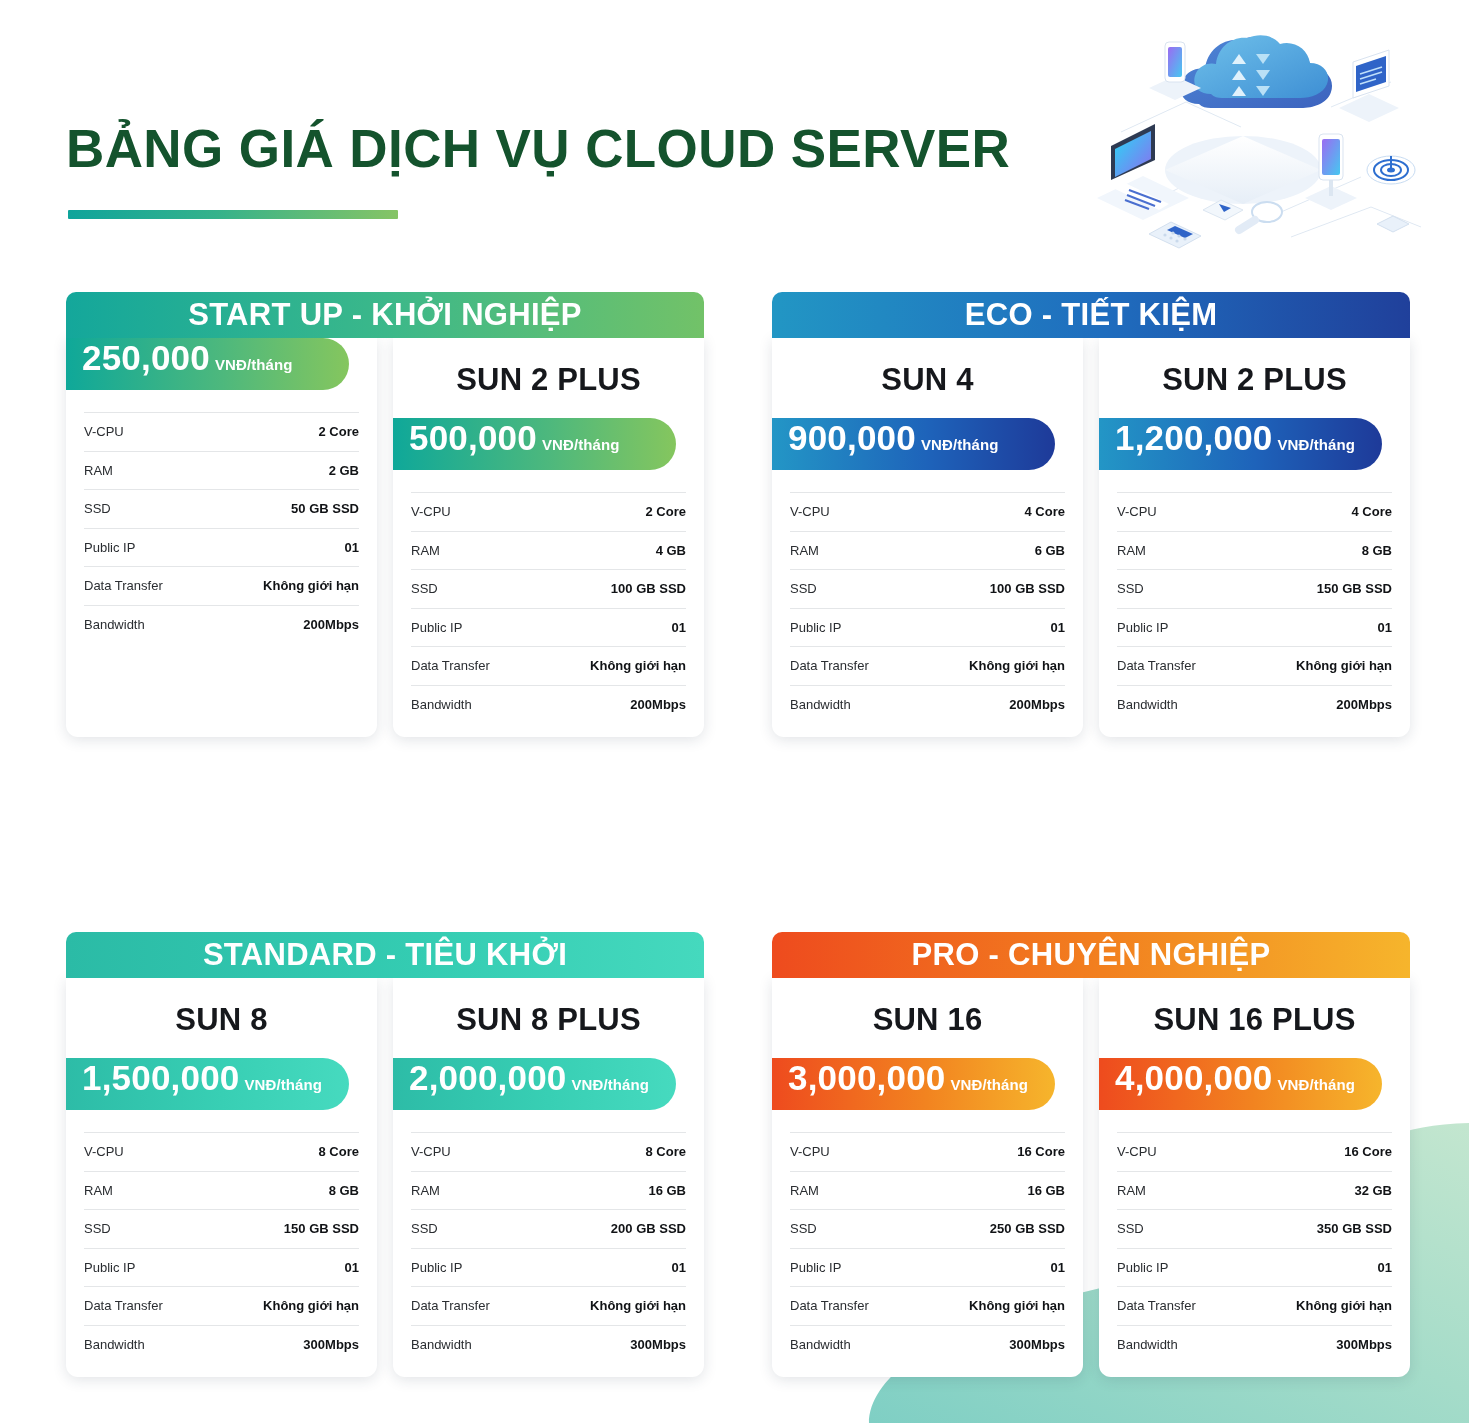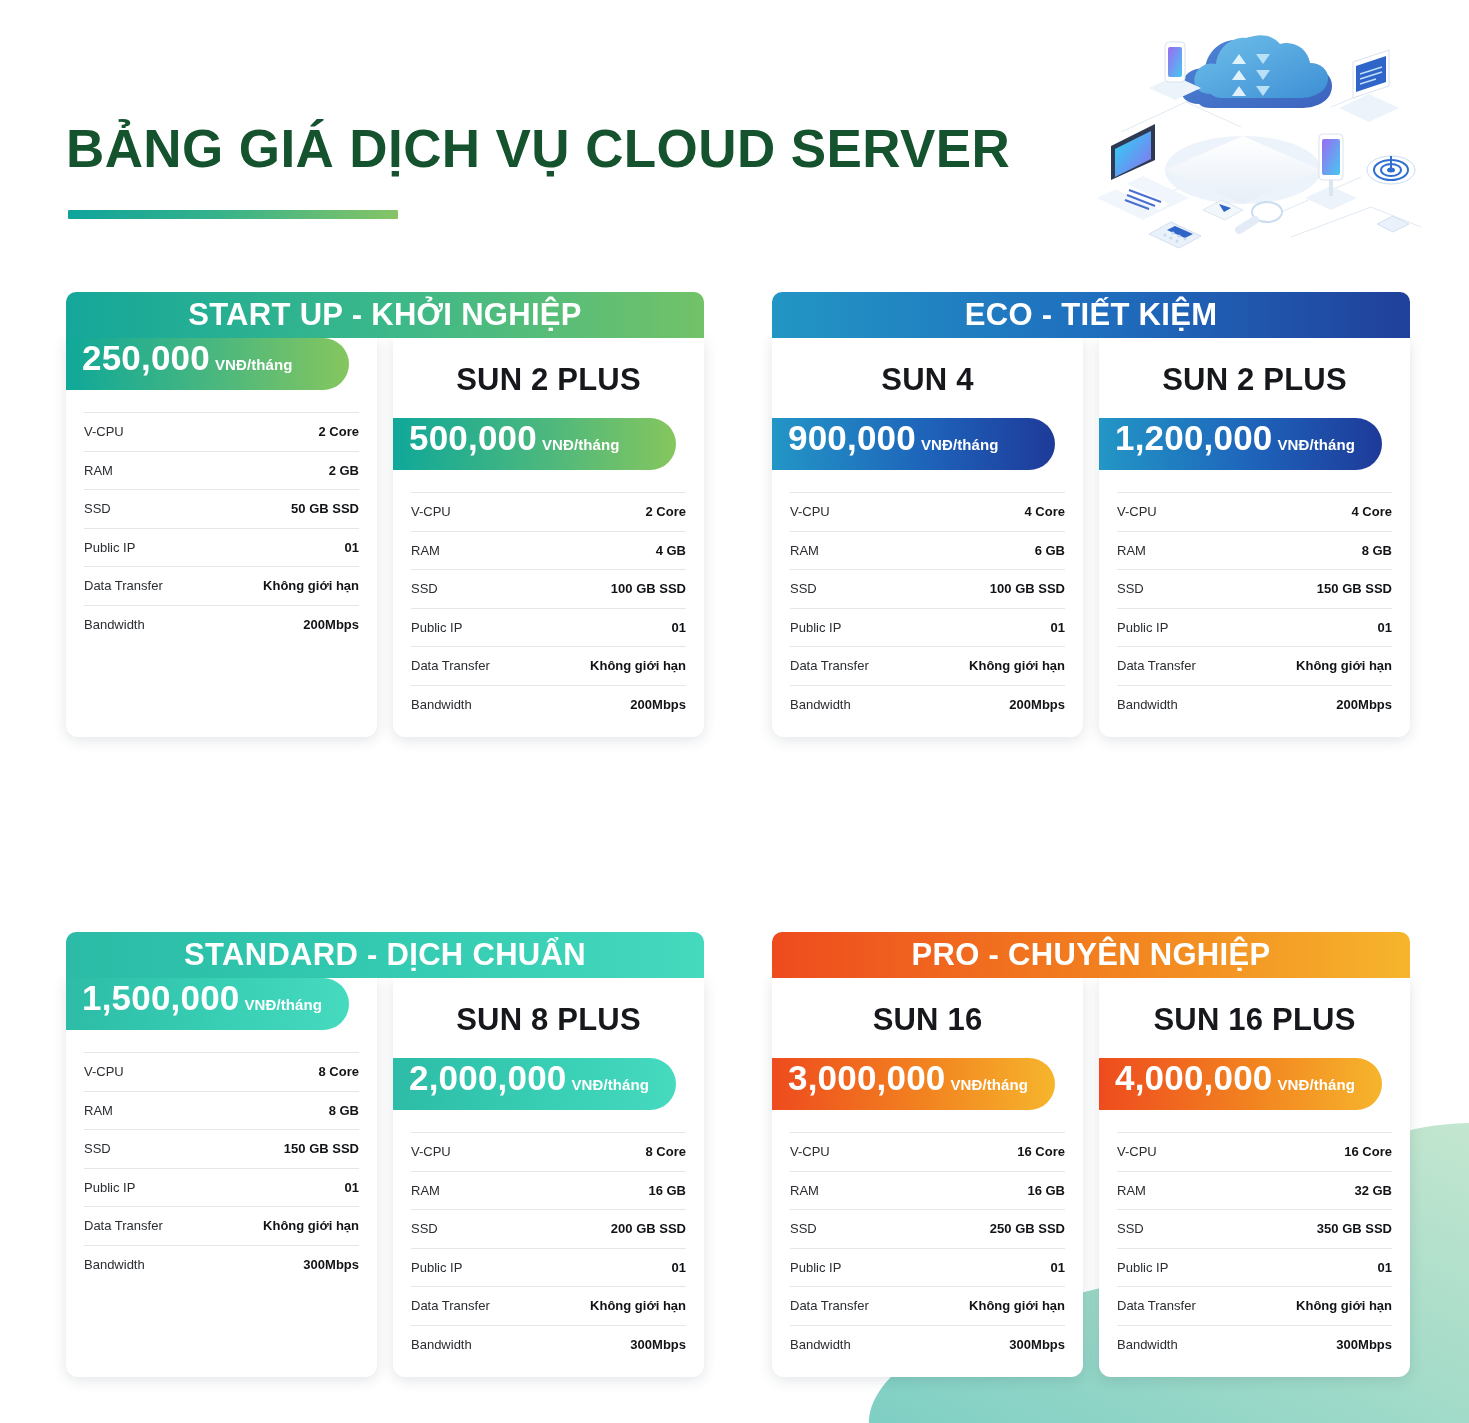--- a/index.html
+++ b/index.html
@@ -464,23 +464,24 @@
             </div>
           </div>
         </div>
       </div>
     </div>
   </div>
 
   <div class="group-row row-2">
 
     <div class="plan-group">
-      <div class="group-header standard">STANDARD - DỊCH CHUẨN</div>
+      <div class="group-header standard">STANDARD - TIÊU KHỞI</div>
       <div class="plan-cols">
         <div class="plan-card">
+          <div class="plan-name">SUN 8</div>
           <div class="price-pill standard">
             <span class="price-amount">1,500,000</span>
             <span class="price-unit">VNĐ/tháng</span>
           </div>
           <div class="spec-list">
             <div class="spec-row">
               <span class="spec-label">V-CPU</span>
               <span class="spec-value">8 Core</span>
             </div>
             <div class="spec-row">

